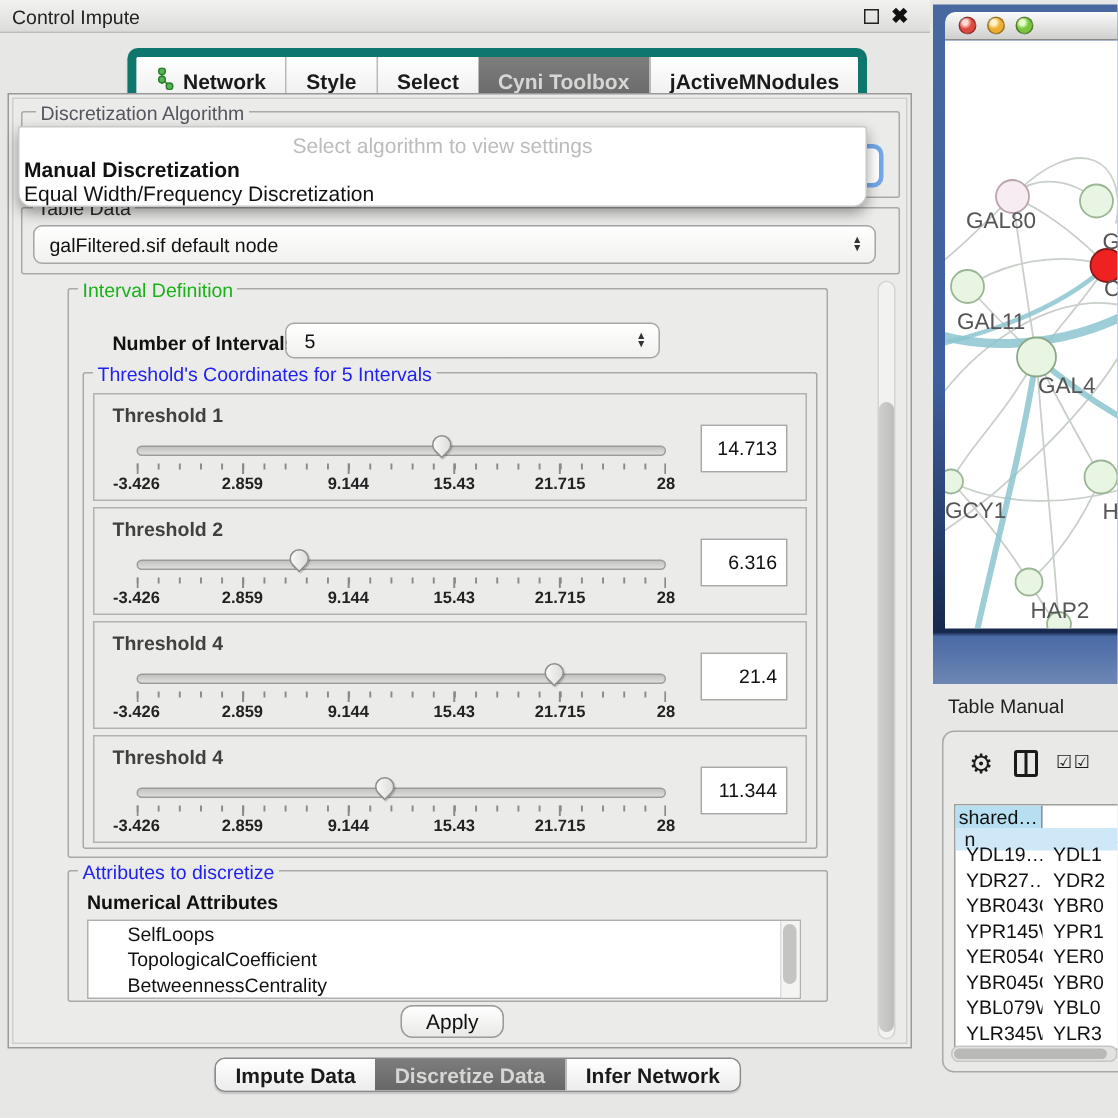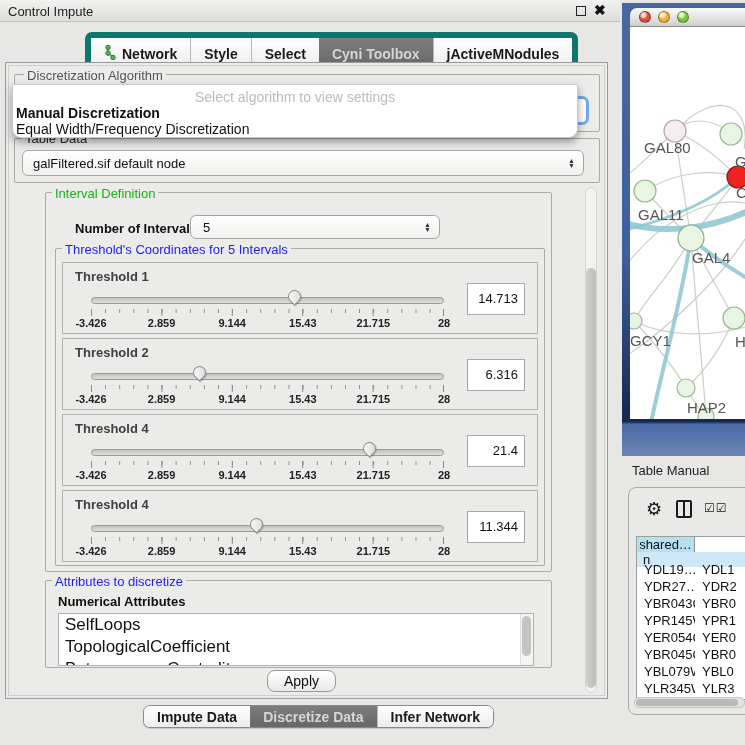--- a/index.html
+++ b/index.html
@@ -79,21 +79,21 @@
     background-image:linear-gradient(90deg,#8a8a88 1px,transparent 1px); background-size:20% 100%; }
   .tick-labels { position:absolute; left:0; top:28px; width:100%; height:12px; }
   .tick-labels span { position:absolute; transform:translateX(-50%); font-size:11px; font-weight:bold; color:#222; white-space:nowrap; }
   .val-box { position:absolute; left:404px; top:20px; width:58px; height:32px; background:#fff;
     border:1px solid #a8a8a6; font-size:13px; color:#111; text-align:right; line-height:30px; padding-right:6px; }
 
   #attr-group { left:45px; top:580px; width:507px; height:88px; }
   #attr-legend { left:52px; top:574px; color:#2222ee; }
   #attr-heading { left:58px; top:594px; font-size:13px; font-weight:bold; color:#111; }
   #attr-list { left:58px; top:613px; width:476px; height:53px; background:#fff; border:1px solid #b0b0ae; overflow:hidden; }
-  .attr-item { padding:1px 0 1px 6px; font-size:17px; color:#111; white-space:nowrap; }
+  .attr-item { padding:1px 0 1px 26px; font-size:13px; color:#111; white-space:nowrap; }
   #attr-sb { left:520px; top:614px; width:13px; height:51px; background:#f4f4f2; border-left:1px solid #ddd; }
   #attr-sb-thumb { left:522px; top:616px; width:9px; height:40px; background:#c4c4c2; border-radius:5px; }
 
   #apply-btn { left:267px; top:670px; width:69px; height:22px; background:linear-gradient(#ffffff,#e9e9e7);
     border:1px solid #9a9a98; border-radius:8px; font-size:14px; color:#111; text-align:center; line-height:20px; }
 
   #bottom-tabbar { left:143px; top:705px; height:23px; display:flex; border:1px solid #8a8a8a; border-radius:7px;
     overflow:hidden; background:#fdfdfd; box-shadow:0 1px 1px rgba(0,0,0,.15); z-index:5; }
 
   

